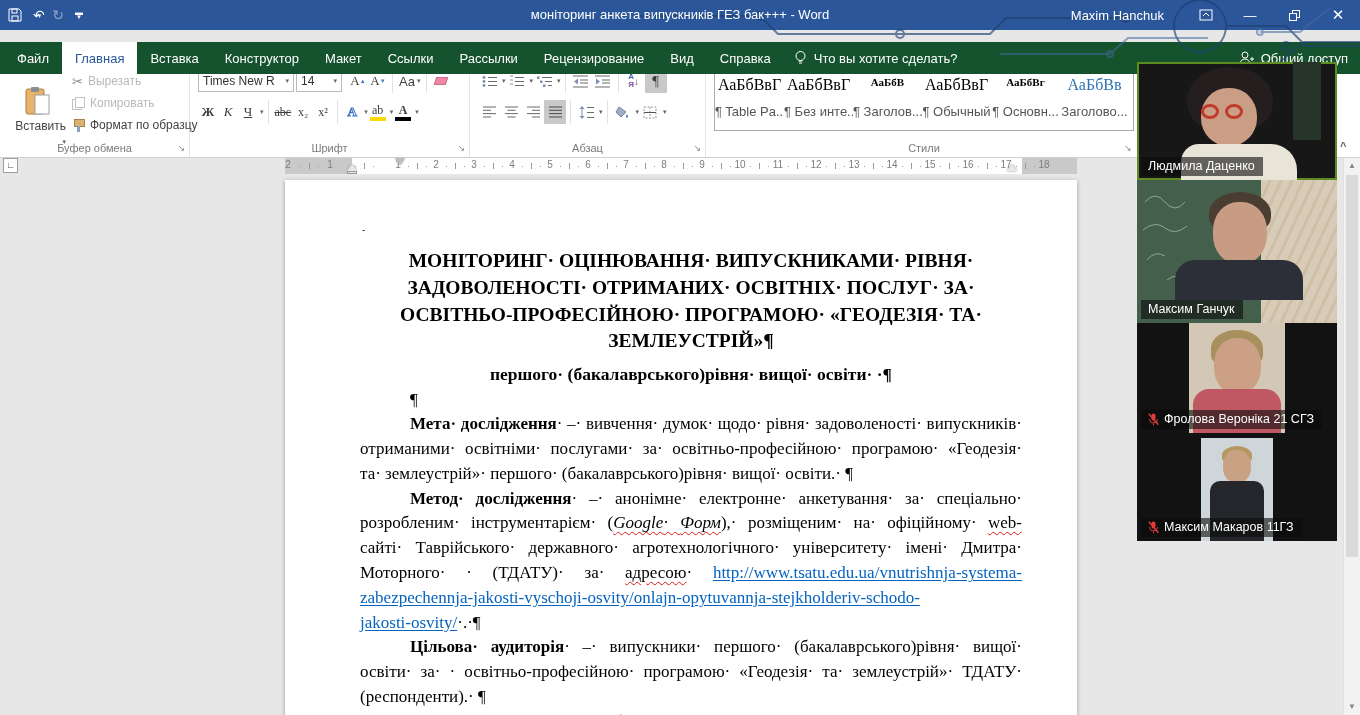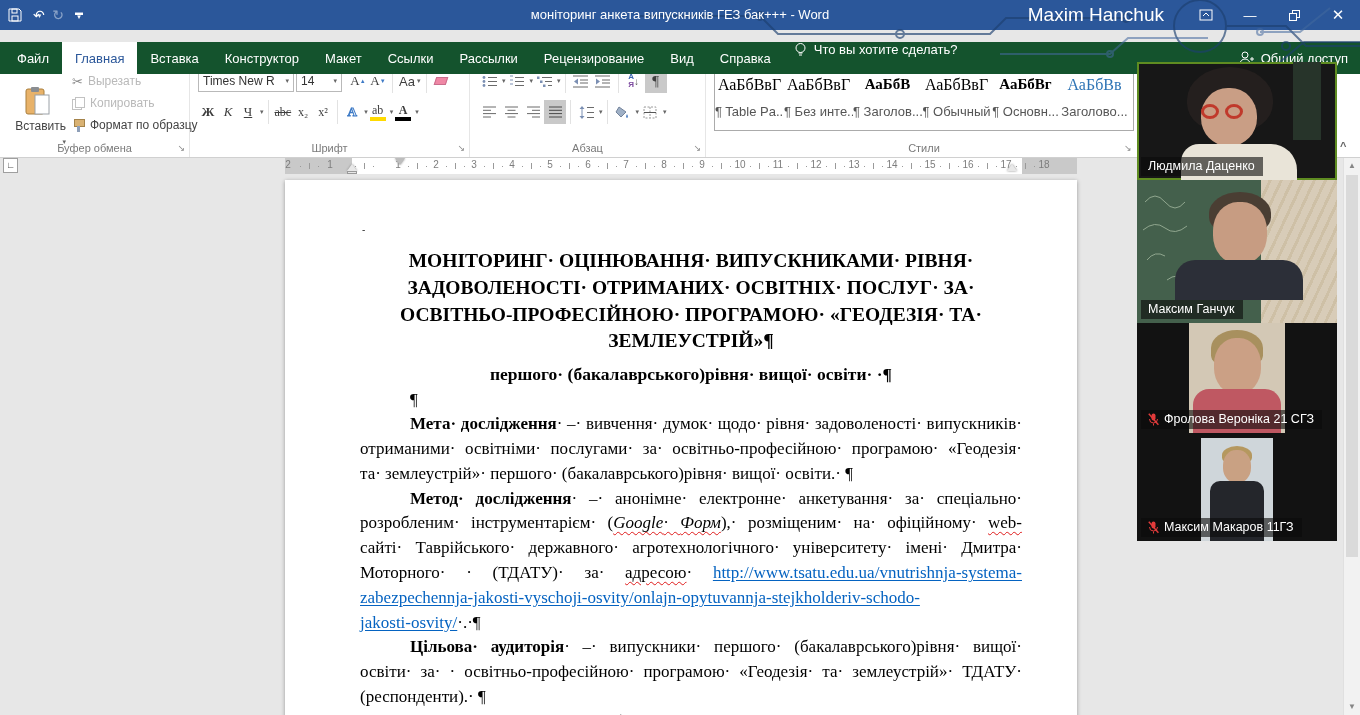--- a/index.html
+++ b/index.html
@@ -9,33 +9,33 @@
 
   
   .titlebar{position:absolute;left:0;top:0;right:0;height:30px;background:#2b579a;color:#fff;z-index:6}
   .circuit{position:absolute;right:0;top:0;z-index:0;pointer-events:none}
   .qat{position:absolute;left:8px;top:0;height:30px;display:flex;align-items:center;gap:11px;z-index:2}
   .qat .ic{display:flex;align-items:center;justify-content:center;color:#fff;font-size:14px;line-height:1}
   .qat .dim{opacity:.45}
   .qat .mini{font-size:7px;margin-left:-7px;opacity:.9}
   .doc-title{position:absolute;left:0;right:0;top:0;height:30px;text-align:center;line-height:30px;font-size:13px;color:#fff;z-index:1}
   .tb-right{position:absolute;right:0;top:0;height:30px;display:flex;align-items:center;z-index:3}
-  .username{font-size:19px;margin-right:20px}
+  .username{font-size:13px;margin-right:20px}
   .winbtn{width:44px;height:30px;display:flex;align-items:center;justify-content:center;color:#fff;font-size:13px}
   .restore-ic{position:relative;width:11px;height:11px}
   .restore-ic i{position:absolute;border:1px solid #fff;width:8px;height:8px;display:block}
   .restore-ic i:first-child{right:0;top:0}
   .restore-ic i:last-child{left:0;bottom:0;background:#2b579a}
 
   
   .tabsrow{position:absolute;top:42px;left:0;right:0;height:32px;background:#14532d;z-index:5}
   .tabs{display:flex;height:32px;padding-left:4px}
   .tab{color:#fff;font-size:13px;padding:0 13px;display:flex;align-items:center;white-space:nowrap}
   .tab.active{background:#fff;color:#2b579a}
-  .tellme{display:flex;align-items:flex-start;gap:7px;color:#fff;font-size:13px;padding:0 10px;white-space:nowrap}
+  .tellme{display:flex;align-items:center;gap:7px;color:#fff;font-size:13px;padding:0 10px;white-space:nowrap}
   .share{position:absolute;right:12px;top:0;height:32px;display:flex;align-items:center;gap:7px;color:#fff;font-size:13px;z-index:2}
 
   
   .ribbon{position:absolute;top:62px;left:0;right:0;height:96px;background:#fff;border-bottom:1px solid #d0d0d0;z-index:1}
   .group{position:absolute;top:0;height:95px;border-right:1px solid #e6e6e6}
   .glabel{position:absolute;bottom:3px;left:0;right:0;text-align:center;font-size:11px;color:#7a7a7a;white-space:nowrap}
   .launcher{position:absolute;right:4px;bottom:4px;font-size:9px;color:#8a8a8a;line-height:1}
   .caret{font-size:7px;color:#666;margin-left:2px}
   .vdiv{width:1px;height:24px;background:#e2e2e2;margin:0 4px;display:inline-block;vertical-align:middle}
 
@@ -71,21 +71,21 @@
   .pbtn.on{background:#c9c9c9}
   .sortic{display:inline-flex;align-items:center;font-weight:bold}
   .sortic .l{font-size:8px;line-height:1}
   .sortic .a1{color:#3c66b0}.sortic .a2{color:#7d4ba0}
   .pilcrow{font-family:"Liberation Serif",serif;font-size:15px;color:#3e3e3e}
 
   .g-styles{left:706px;right:8px;border-right:none}
   .sgallery{position:absolute;left:8px;top:5px;width:420px;height:64px;border:1px solid #ababab;background:#fff;display:flex;overflow:hidden}
   .sitem{width:69px;padding-top:8px;text-align:center;flex:none}
   .sprev{font-family:"Liberation Serif",serif;font-size:16px;height:28px;color:#000;white-space:nowrap}
-  .sprev.bold{font-weight:bold;font-size:15px}
+  .sprev.bold{font-weight:bold;font-size:11px}
   .sprev.blue{color:#2e74b5}
   .slbl{font-size:13px;color:#555;white-space:nowrap;overflow:hidden}
   .chev{position:absolute;left:1340px;top:140px;font-size:11px;color:#666;font-weight:bold;z-index:1}
 
   
   .rulerrow{position:absolute;top:157px;left:0;right:0;height:19px;z-index:0}
   .tabsel{position:absolute;left:3px;top:1px;width:15px;height:15px;background:#fff;border:1px solid #9f9f9f;color:#555;font-size:9px;text-align:center;line-height:13px}
   .ruler{position:absolute;left:285px;top:1px;width:792px;height:16px;background:#c9c9c9;overflow:visible}
   .rwhite{position:absolute;left:67px;width:670px;top:0;bottom:0;background:#fff}
   .rnum{position:absolute;top:2px;font-size:10px;color:#7d7d7d;transform:translateX(-50%);line-height:1}

